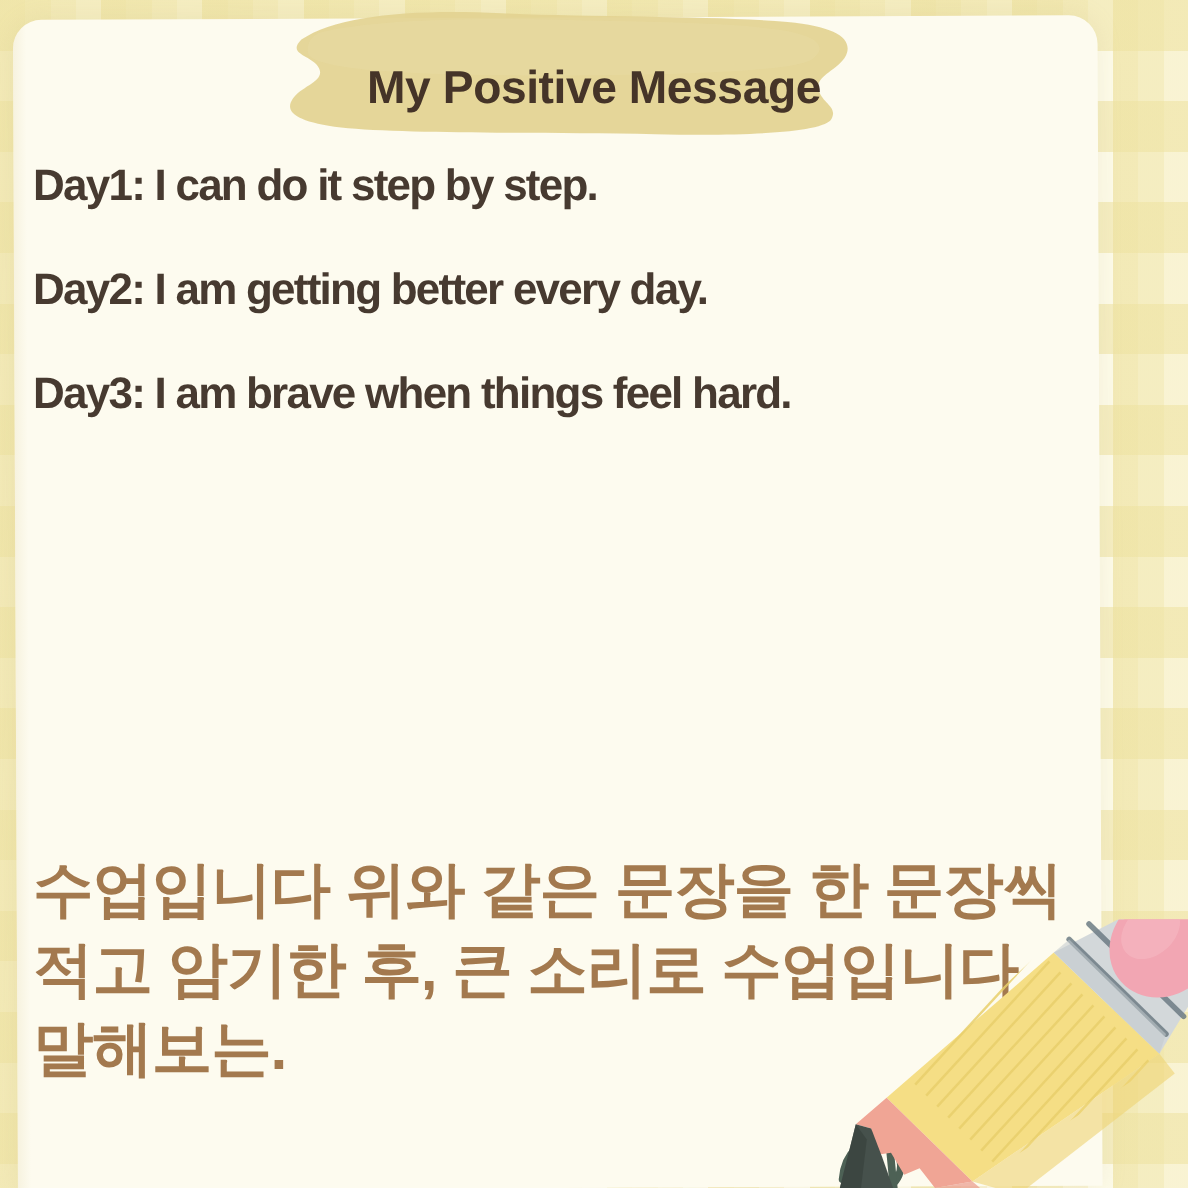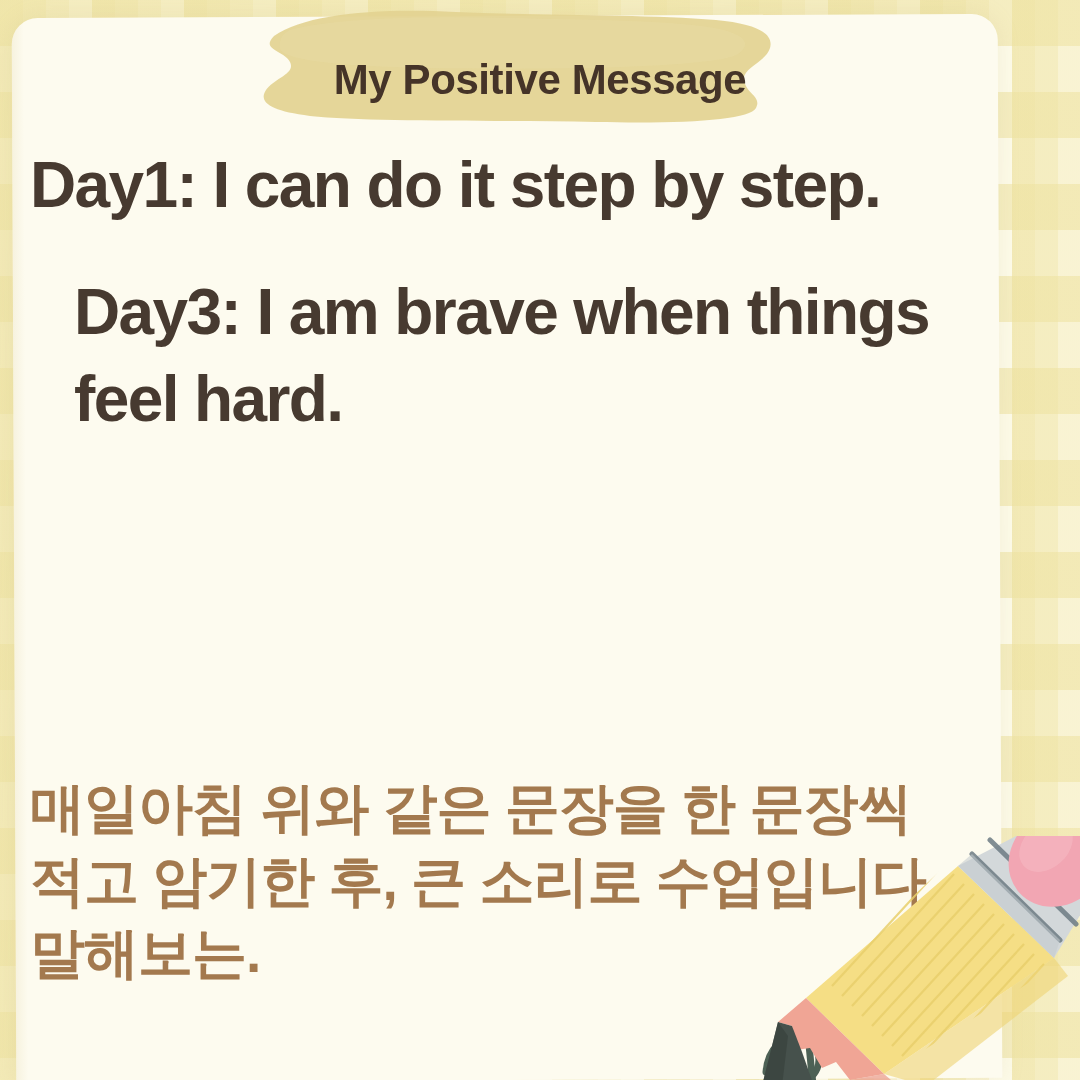--- a/index.html
+++ b/index.html
@@ -97,29 +97,29 @@
   }
 
   
   #affirmations {
     position: absolute;
     left: 30px;
     top: 142px;
     width: 980px;
   }
   .affirm-line {
-    font-size: 64px;
+    font-size: 40px;
     font-weight: 700;
     color: #473a30;
     line-height: 1.36;
     letter-spacing: -1.6px;
     margin-bottom: 40px;
     font-family: "Liberation Sans", sans-serif;
   }
-  .affirm-line:last-child { margin-bottom: 0; margin-left: 44px; }
+  .affirm-line:last-child { margin-bottom: 0; }
 
   
   #korean-note {
     position: absolute;
     left: 30px;
     top: 772px;
     width: 1012px;
     font-size: 55px;
     font-weight: 700;
     color: #a3794e;
@@ -158,25 +158,26 @@
                C 28 68, 50 64, 44 52 C 38 40, 14 40, 28 26 Z" fill="#e3d391" opacity="0.92"></path>
       <path d="M44 20 C 90 8, 180 6, 260 8 C 340 10, 420 10, 468 18
                C 500 24, 506 34, 492 44 C 470 58, 300 60, 180 58
                C 90 56, 36 50, 34 38 C 33 30, 36 24, 44 20 Z" fill="#e8dba3" opacity="0.55"></path>
     </svg>
     <div id="page-title">My Positive Message</div>
   </div>
 
   <div id="affirmations">
     <div class="affirm-line">Day1: I can do it step by step.</div>
+    <div class="affirm-line">Day2: I am getting better every day.</div>
     <div class="affirm-line">Day3: I am brave when things feel hard.</div>
   </div>
 
   <div id="korean-note">
-    <span class="kr-line">매일아침 위와 같은 문장을 한 문장씩</span>
+    <span class="kr-line">수업입니다 위와 같은 문장을 한 문장씩</span>
     <span class="kr-line">적고 암기한 후, 큰 소리로 수업입니다</span>
     <span class="kr-line">말해보는.</span>
   </div>
 
   <svg id="pencil-illustration" viewBox="0 0 330 250" aria-hidden="true">
     <defs>
       <clipPath id="bodyClip">
         <path d="M196 22 L300 128 L110 250 L32 174 Z"></path>
       </clipPath>
     </defs>

